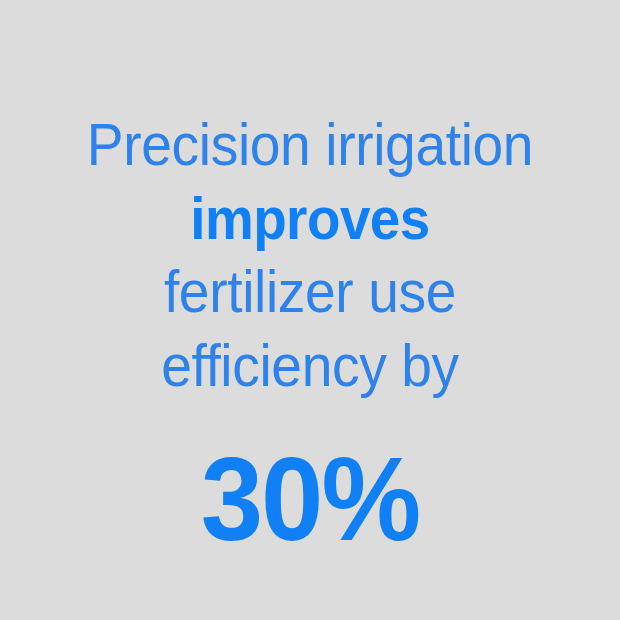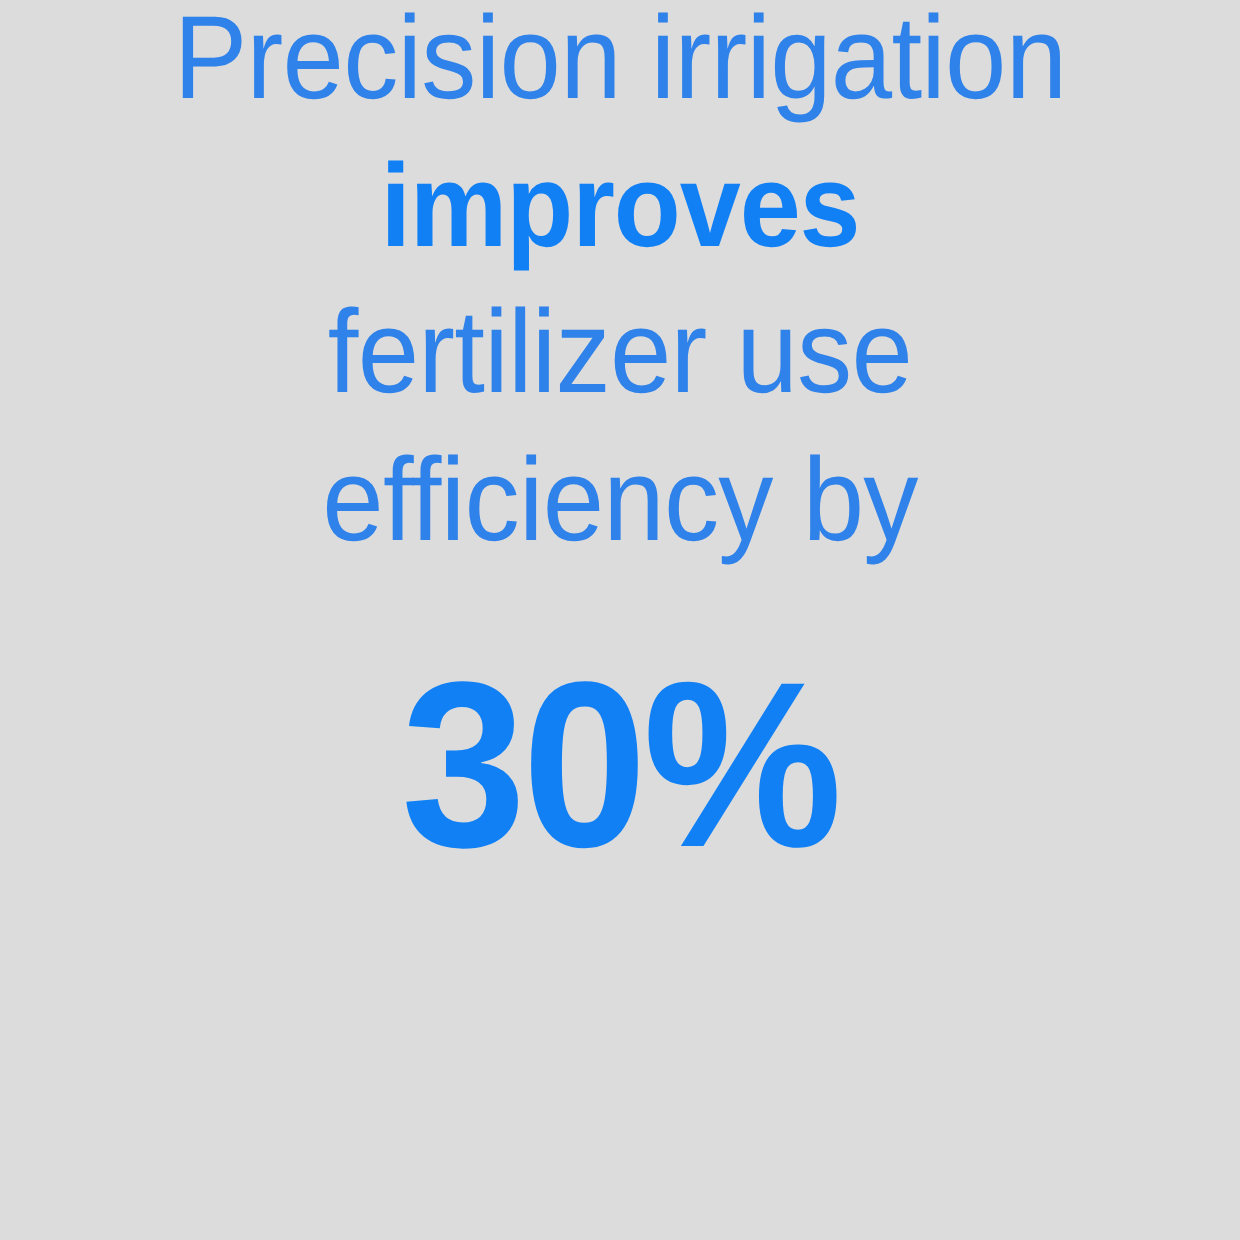--- a/index.html
+++ b/index.html
@@ -23,20 +23,21 @@
     box-sizing: border-box;
     display: flex;
     flex-direction: column;
     align-items: center;
     justify-content: flex-start;
   }
 
   .headline-block {
     width: 100%;
     text-align: center;
+    padding-top: 116px;
     box-sizing: border-box;
   }
 
   .line {
     display: block;
     width: 100%;
     text-align: center;
     white-space: nowrap;
     line-height: 1.0;
   }

